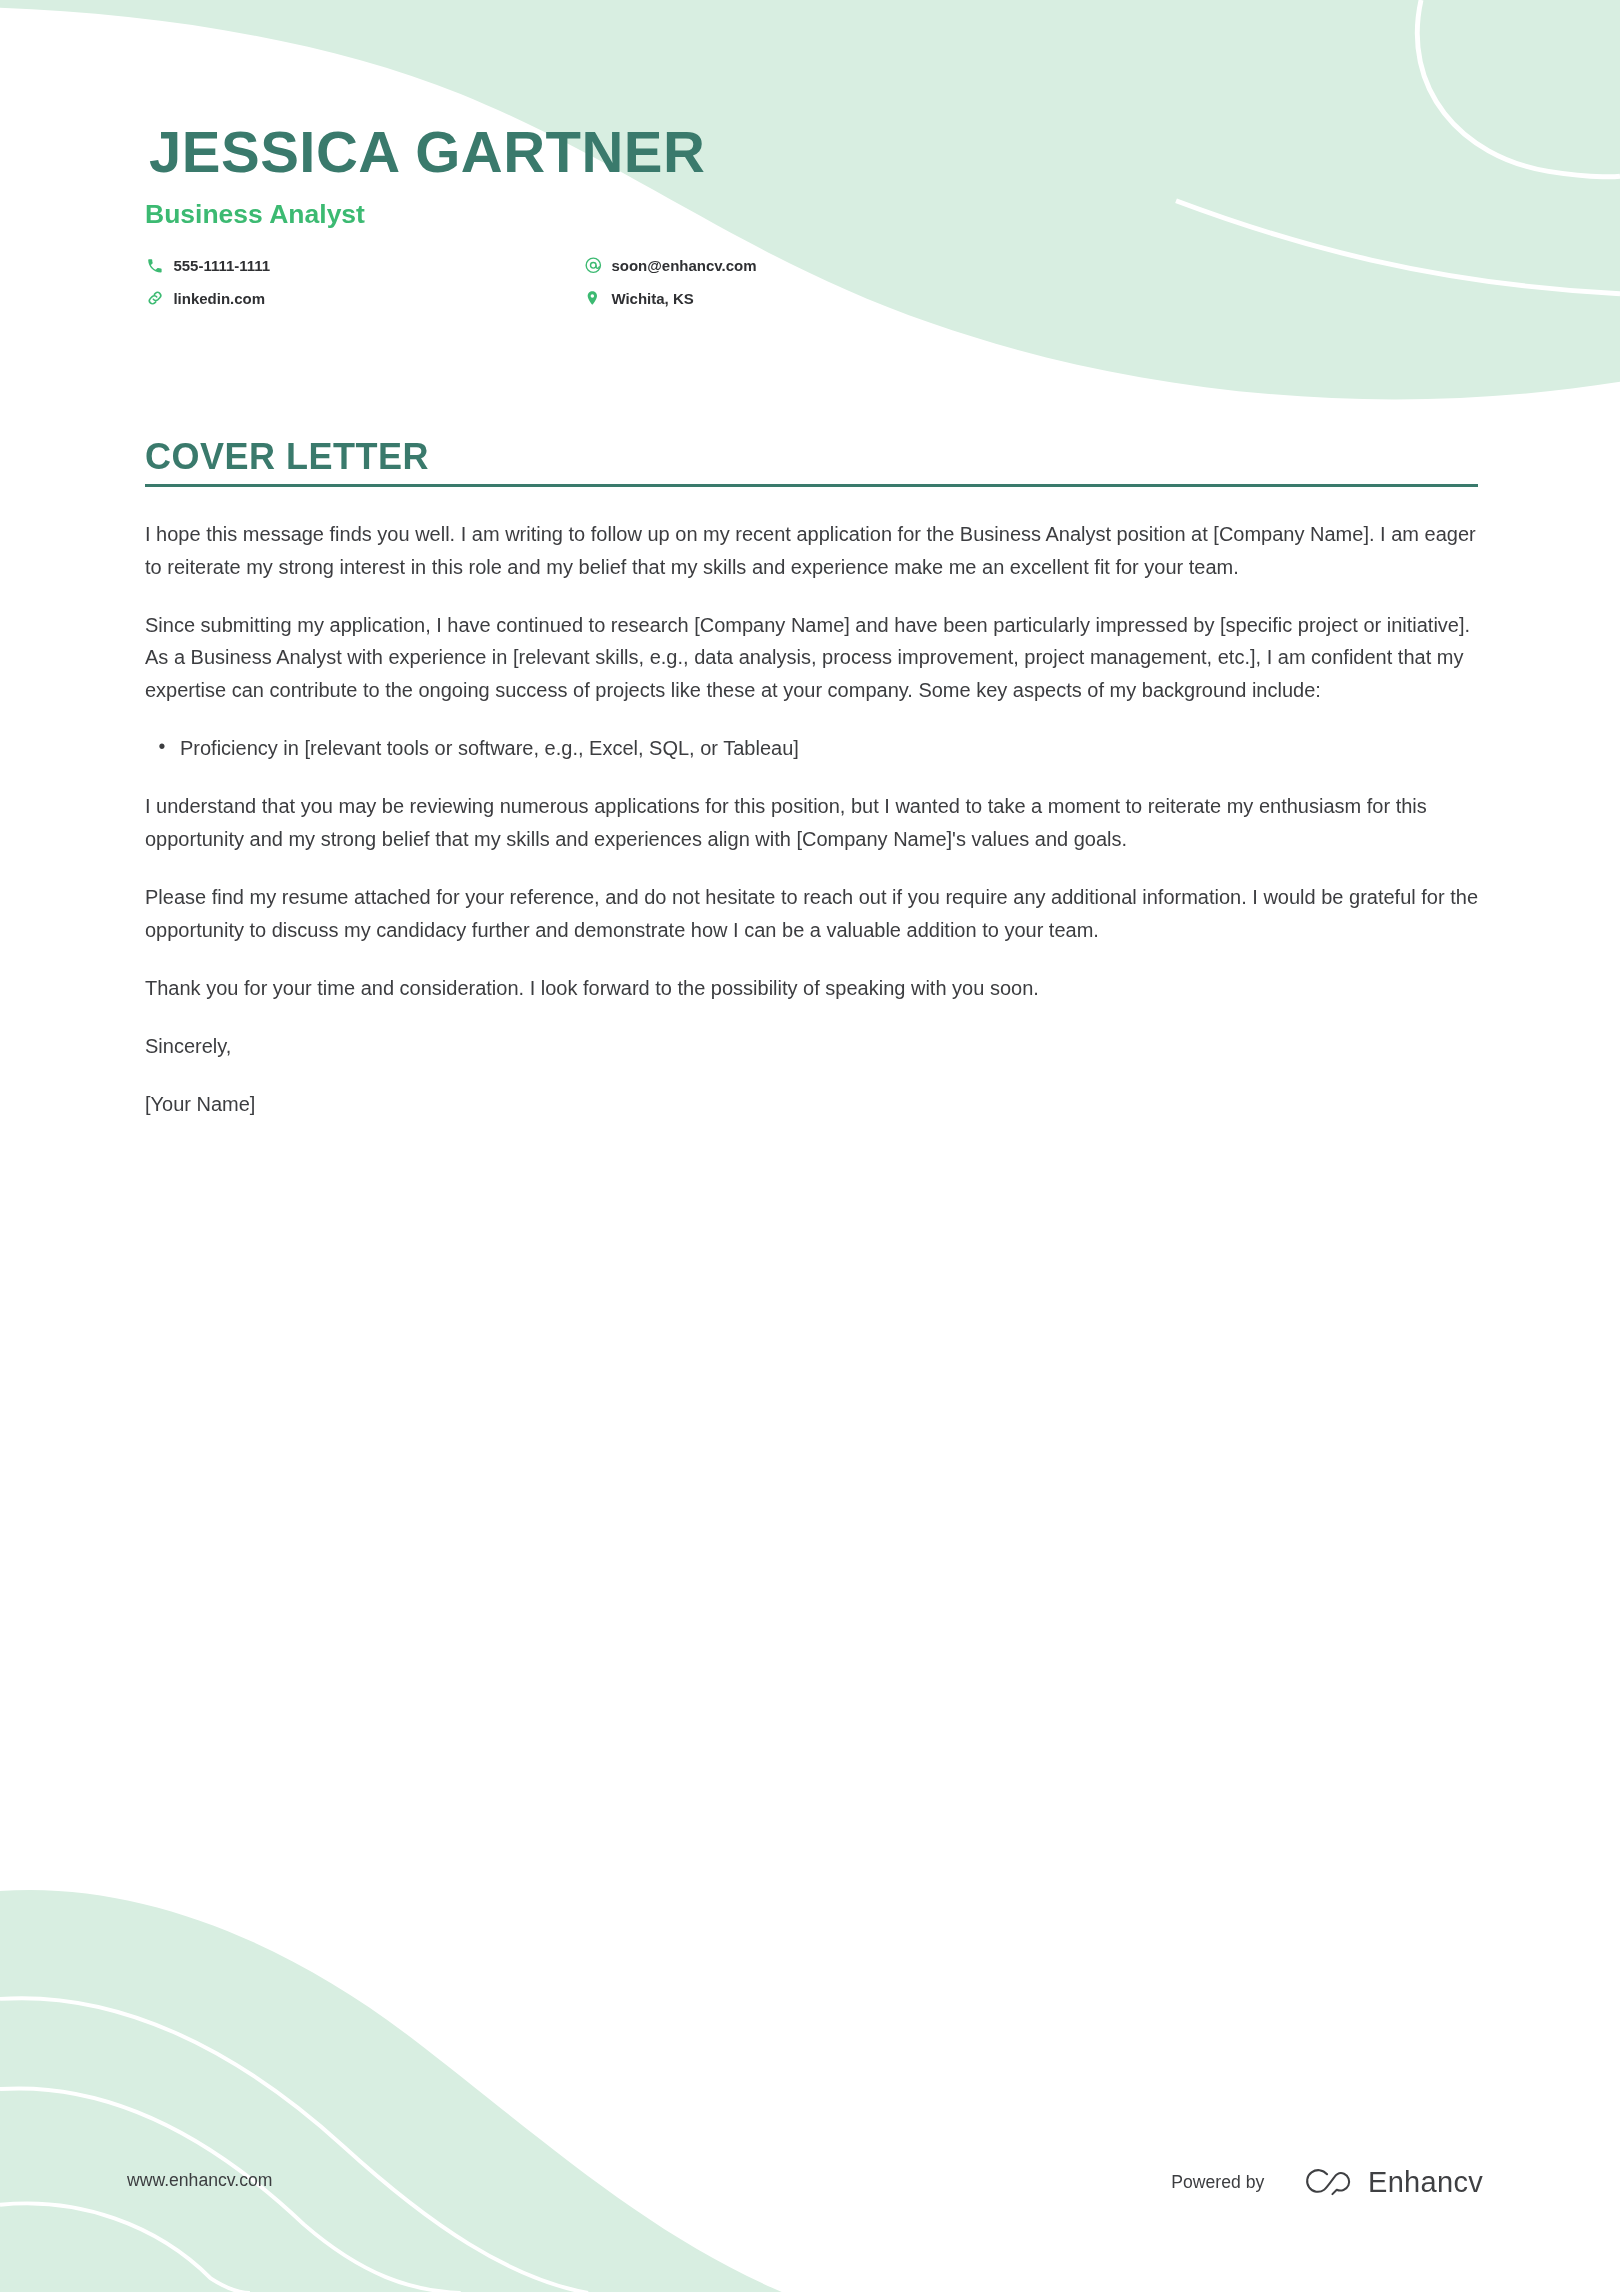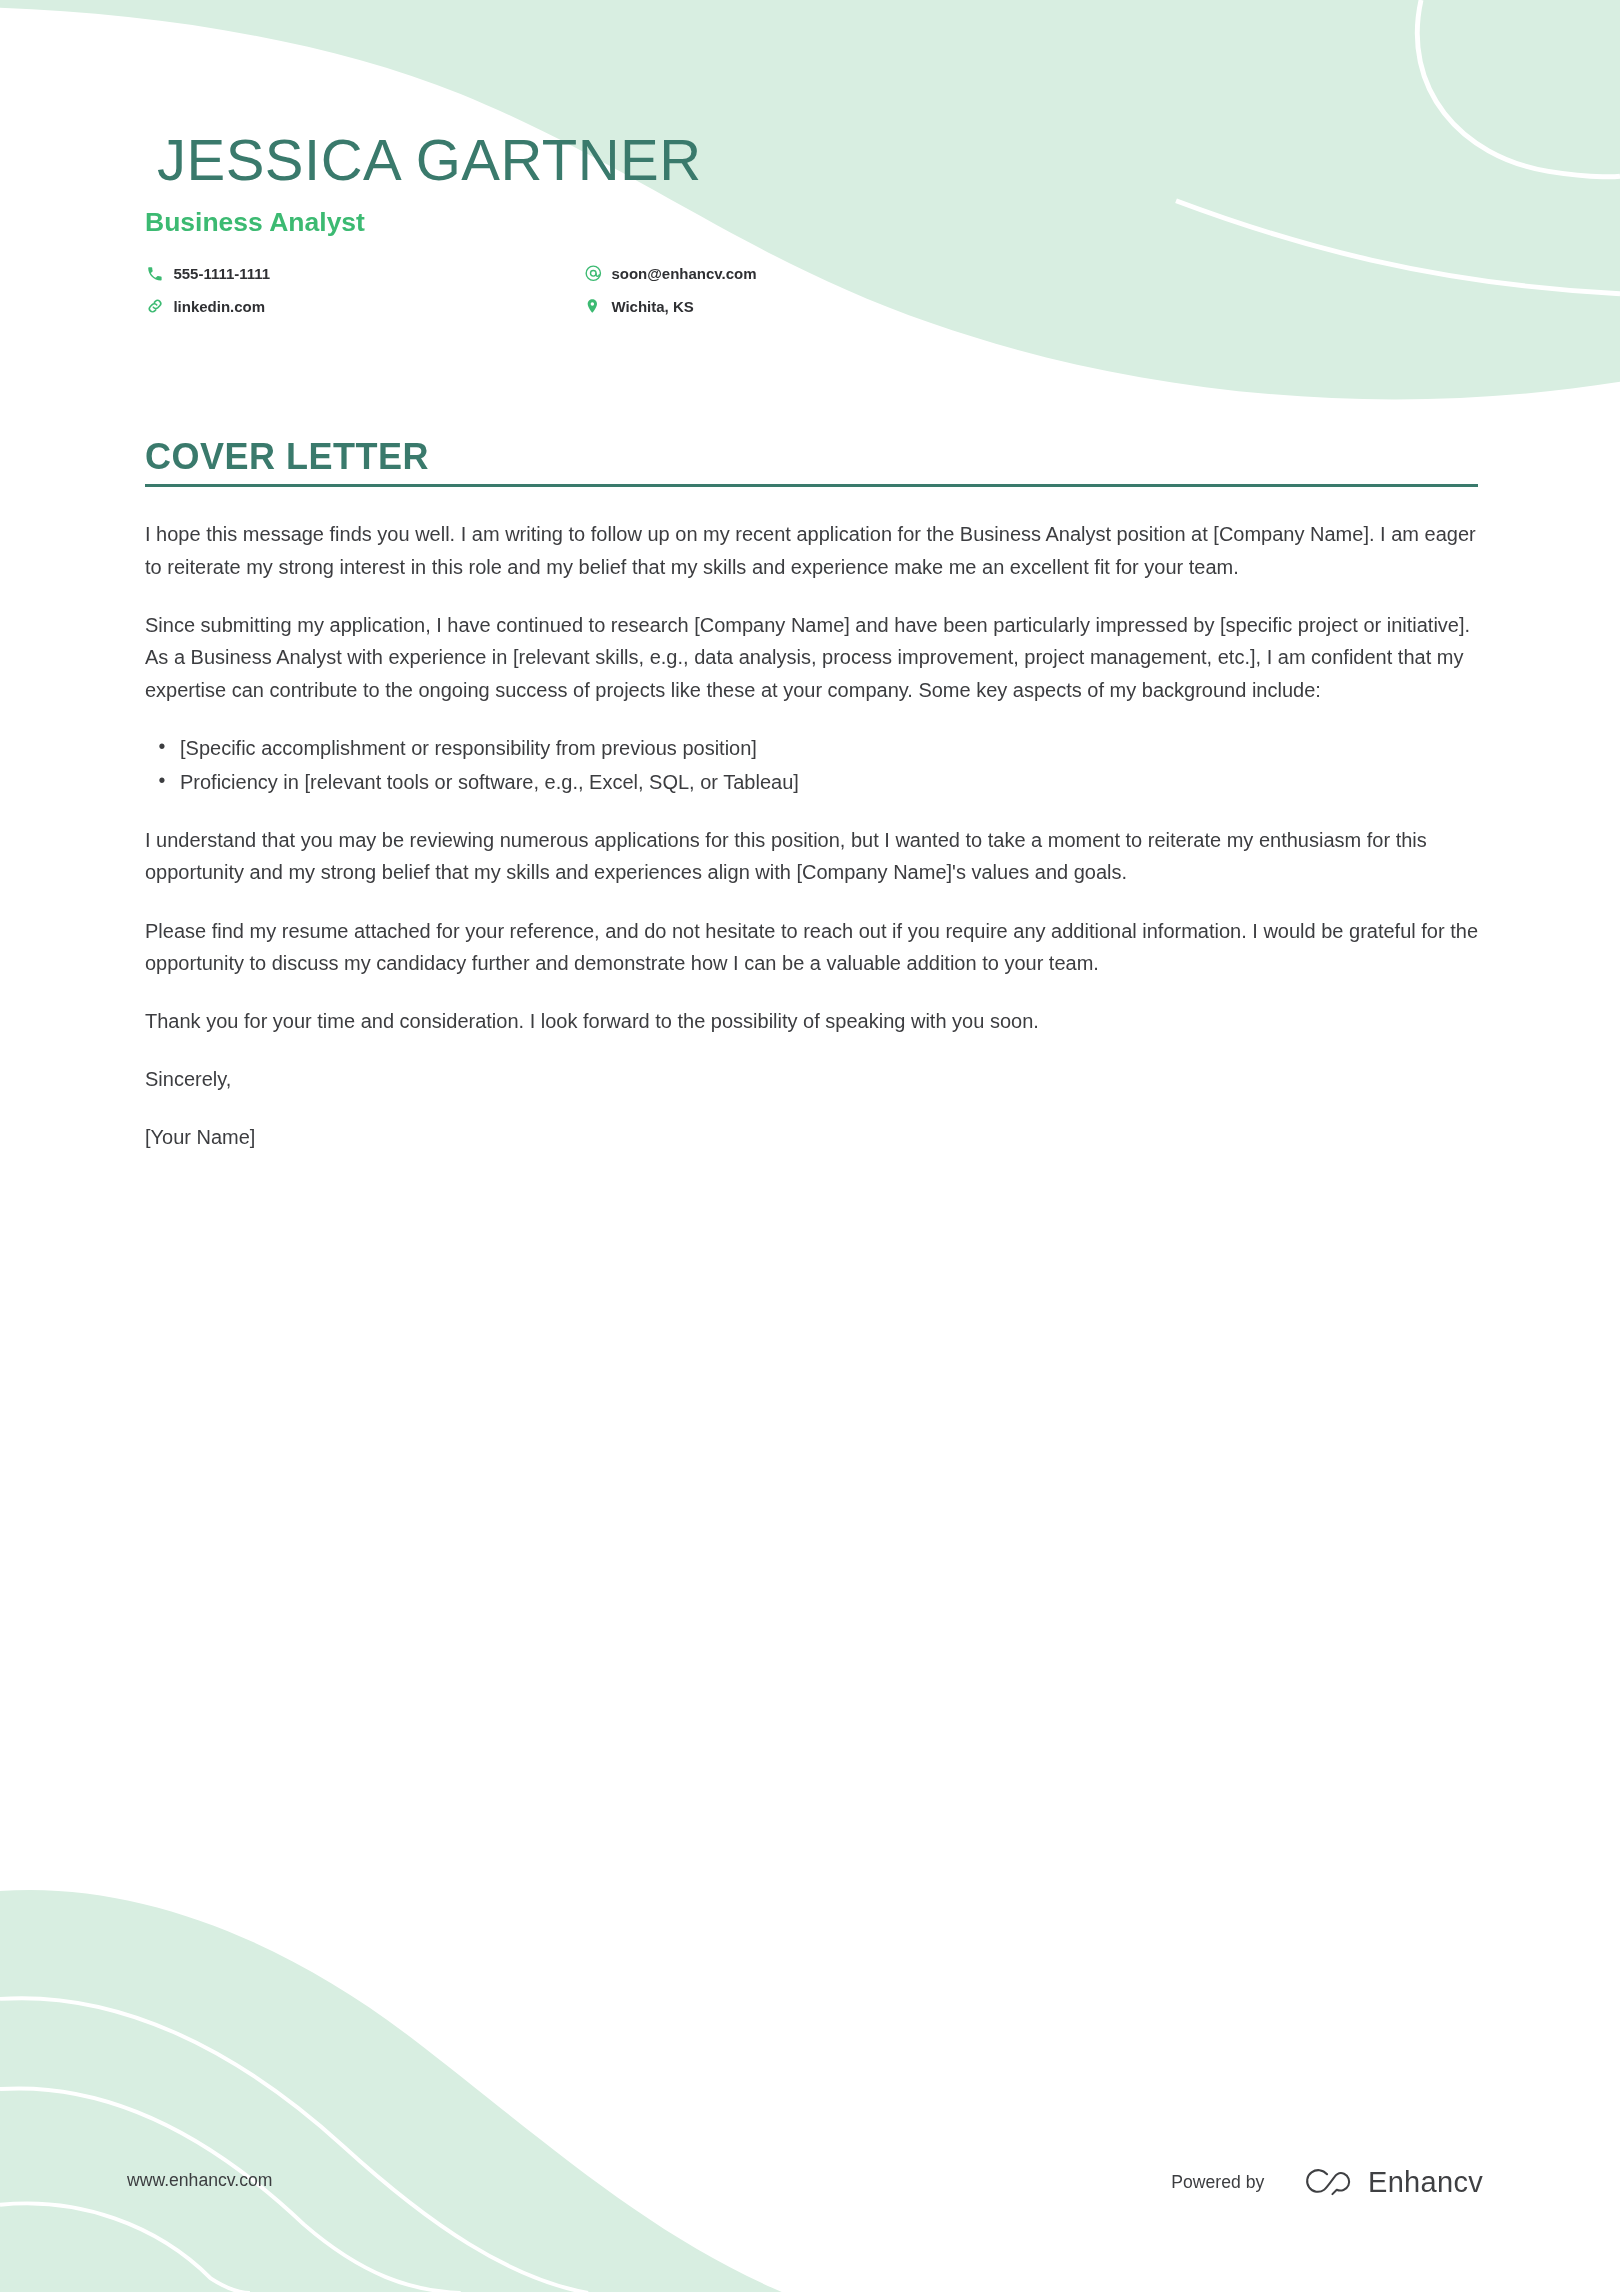--- a/index.html
+++ b/index.html
@@ -32,24 +32,24 @@
 
   
   .header {
     position: absolute;
     left: 145px;
     top: 116px;
     width: 1333px;
   }
   .name {
     font-size: 58px;
-    font-weight: normal;
+    font-weight: bold;
     letter-spacing: 0.5px;
     color: #3a7a6c;
-    margin: 12px;
+    margin: 4px;
     line-height: 1.12;
   }
   .job-title {
     font-size: 26.5px;
     font-weight: bold;
     color: #3cba72;
     margin: 13.7px 0 0 0;
     line-height: 1.2;
   }
 
@@ -235,21 +235,20 @@
   </div>
 
   <div class="section">
     <h2 class="section-title">COVER LETTER</h2>
     <div class="section-rule"></div>
 
     <div class="letter">
       <p>I hope this message finds you well. I am writing to follow up on my recent application for the Business Analyst position at [Company Name]. I am eager to reiterate my strong interest in this role and my belief that my skills and experience make me an excellent fit for your team.</p>
       <p>Since submitting my application, I have continued to research [Company Name] and have been particularly impressed by [specific project or initiative]. As a Business Analyst with experience in [relevant skills, e.g., data analysis, process improvement, project management, etc.], I am confident that my expertise can contribute to the ongoing success of projects like these at your company. Some key aspects of my background include:</p>
       <ul>
-        <li>[Specific accomplishment or responsibility from previous position]</li>
         <li>Proficiency in [relevant tools or software, e.g., Excel, SQL, or Tableau]</li>
       </ul>
       <p>I understand that you may be reviewing numerous applications for this position, but I wanted to take a moment to reiterate my enthusiasm for this opportunity and my strong belief that my skills and experiences align with [Company Name]'s values and goals.</p>
       <p>Please find my resume attached for your reference, and do not hesitate to reach out if you require any additional information. I would be grateful for the opportunity to discuss my candidacy further and demonstrate how I can be a valuable addition to your team.</p>
       <p>Thank you for your time and consideration. I look forward to the possibility of speaking with you soon.</p>
       <p>Sincerely,</p>
       <p>[Your Name]</p>
     </div>
   </div>
 

